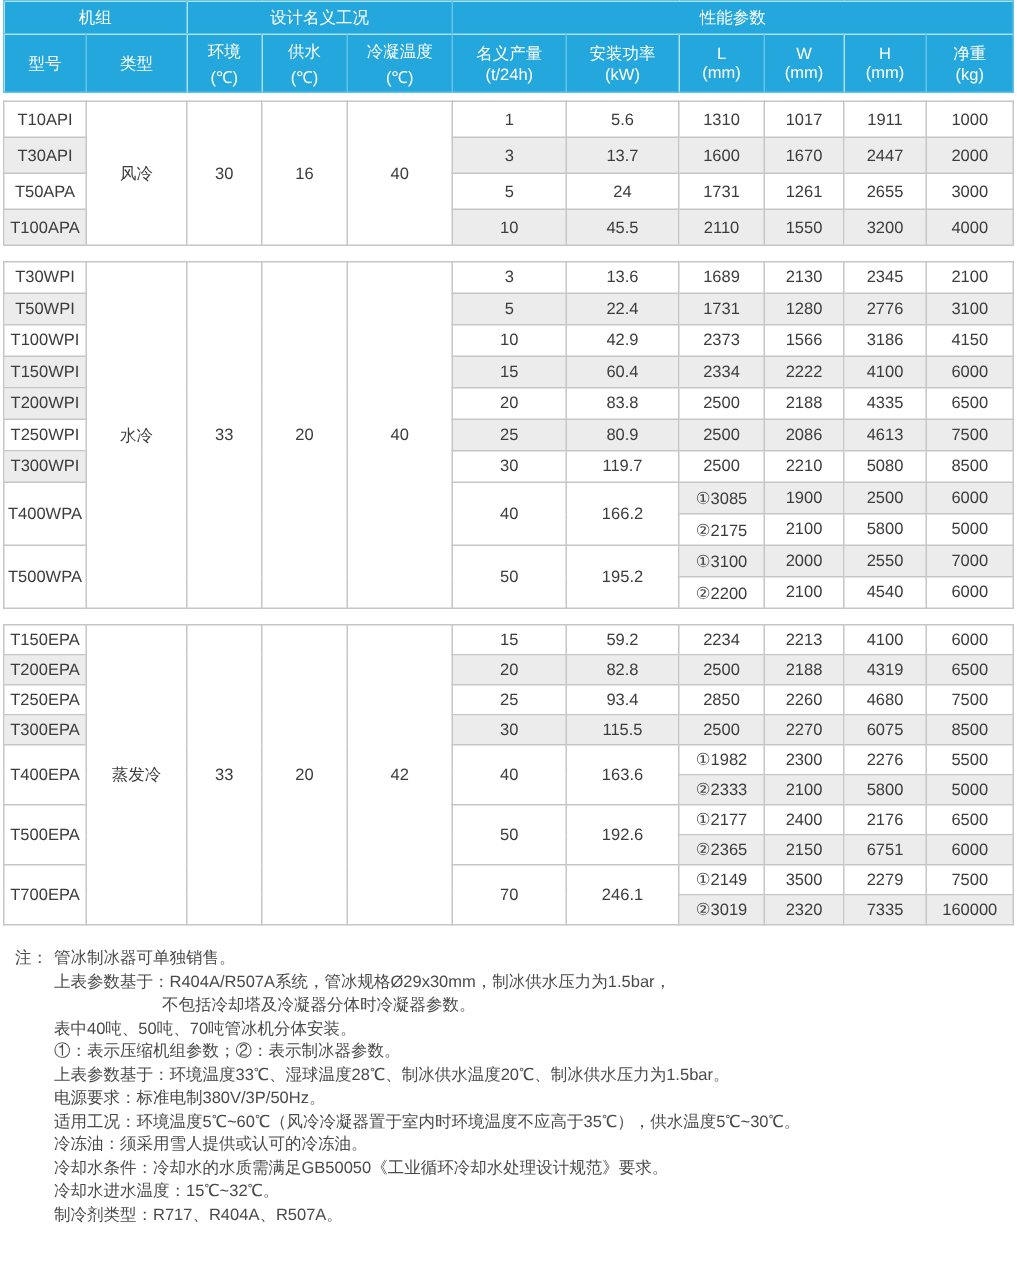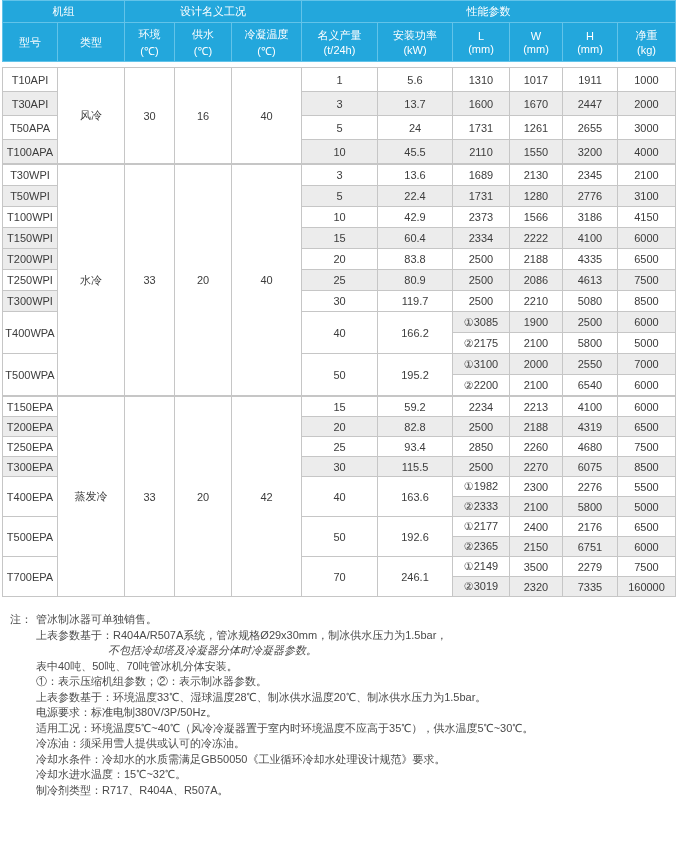--- a/index.html
+++ b/index.html
@@ -2,32 +2,32 @@
 <html><head>
 <meta charset="utf-8">
 <style>
   html,body{margin:0;padding:0;background:#fff;}
   body{width:678px;height:858px;font-family:"Liberation Sans",sans-serif;-webkit-font-smoothing:antialiased;}
   .page{padding:0 0 0 2px;width:676px;}
   table.spec{border-collapse:collapse;table-layout:fixed;width:673px;}
   .spec td{border:1px solid #c6c6c6;text-align:center;vertical-align:middle;font-size:11px;color:#3c3c3c;padding:0;overflow:hidden;white-space:nowrap;}
   .spec th{border:1px solid #62c3e9;background:#23a7dc;color:#ffffff;font-weight:normal;font-size:11px;text-align:center;vertical-align:middle;padding:0;overflow:hidden;}
   .header-table{margin-bottom:5px;border-radius:25px;}
-  .block-table{margin-bottom:0;}
+  .block-table{margin-bottom:10px;}
   tr.hrow1 th{height:21px;}
   tr.hrow2 th{height:38px;}
   .unit{margin-top:1px;}
   .s0{background:#ffffff;}
   .s1{background:#ececec;}
   tr.rh24 td{height:23px;}
   tr.rh21 td{height:20px;}
   tr.rh20 td{height:19px;}
   .notes{margin-top:15px;padding-left:8px;font-size:11px;color:#4a4a4a;}
   .note-line{position:relative;padding-left:26px;line-height:15.5px;}
-  .note-line.indent1{padding-left:98px;font-style:italic;}
+  .note-line.indent1{padding-left:98px;}
   .note-label{position:absolute;left:0;top:0;}
 </style>
 </head>
 <body>
 
 <div class="page" id="page-root">
     <table class="spec header-table">
       <colgroup>
         <col style="width:55px">
         <col style="width:67px">
@@ -258,21 +258,21 @@
           <td rowspan="2" class="s0">50</td>
           <td rowspan="2" class="s0">195.2</td>
           <td class="s1">①3100</td>
           <td class="s1">2000</td>
           <td class="s1">2550</td>
           <td class="s1">7000</td>
         </tr>
         <tr class="rh21">
           <td class="s0">②2200</td>
           <td class="s0">2100</td>
-          <td class="s0">6540</td>
+          <td class="s0">4540</td>
           <td class="s0">6000</td>
         </tr>
       </tbody>
     </table>
     <table class="spec block-table">
       <colgroup>
         <col style="width:55px">
         <col style="width:67px">
         <col style="width:50px">
         <col style="width:57px">
@@ -373,19 +373,19 @@
       </tbody>
     </table>
     <div class="notes">
       <div class="note-line"><span class="note-label">注：</span><span>管冰制冰器可单独销售。</span></div>
       <div class="note-line"><span>上表参数基于：R404A/R507A系统，管冰规格Ø29x30mm，制冰供水压力为1.5bar，</span></div>
       <div class="note-line indent1"><span>不包括冷却塔及冷凝器分体时冷凝器参数。</span></div>
       <div class="note-line"><span>表中40吨、50吨、70吨管冰机分体安装。</span></div>
       <div class="note-line"><span>①：表示压缩机组参数；②：表示制冰器参数。</span></div>
       <div class="note-line"><span>上表参数基于：环境温度33℃、湿球温度28℃、制冰供水温度20℃、制冰供水压力为1.5bar。</span></div>
       <div class="note-line"><span>电源要求：标准电制380V/3P/50Hz。</span></div>
-      <div class="note-line"><span>适用工况：环境温度5℃~40℃（风冷冷凝器置于室内时环境温度不应高于35℃），供水温度5℃~30℃。</span></div>
+      <div class="note-line"><span>适用工况：环境温度5℃~60℃（风冷冷凝器置于室内时环境温度不应高于35℃），供水温度5℃~30℃。</span></div>
       <div class="note-line"><span>冷冻油：须采用雪人提供或认可的冷冻油。</span></div>
       <div class="note-line"><span>冷却水条件：冷却水的水质需满足GB50050《工业循环冷却水处理设计规范》要求。</span></div>
       <div class="note-line"><span>冷却水进水温度：15℃~32℃。</span></div>
       <div class="note-line"><span>制冷剂类型：R717、R404A、R507A。</span></div>
     </div>
   </div>
 
 </body></html>

